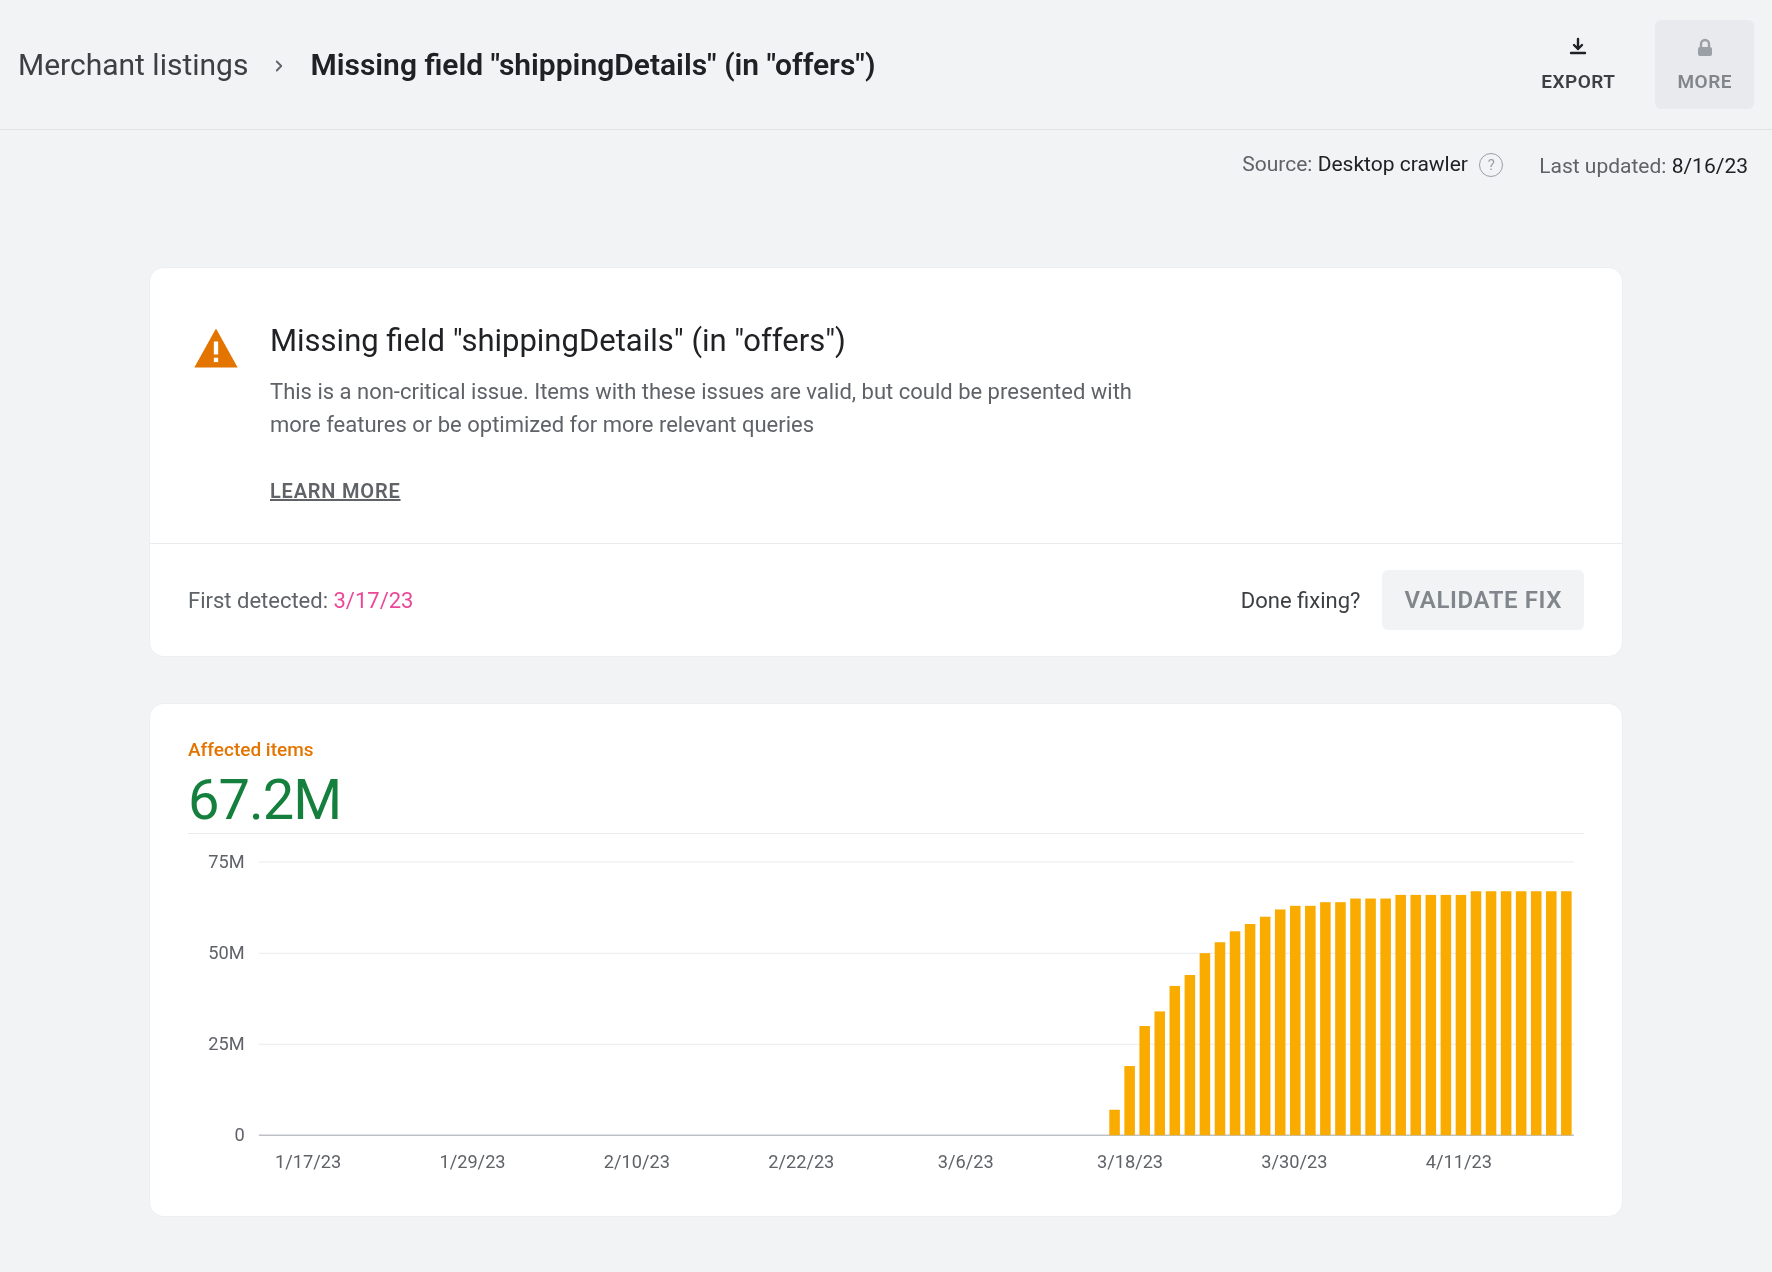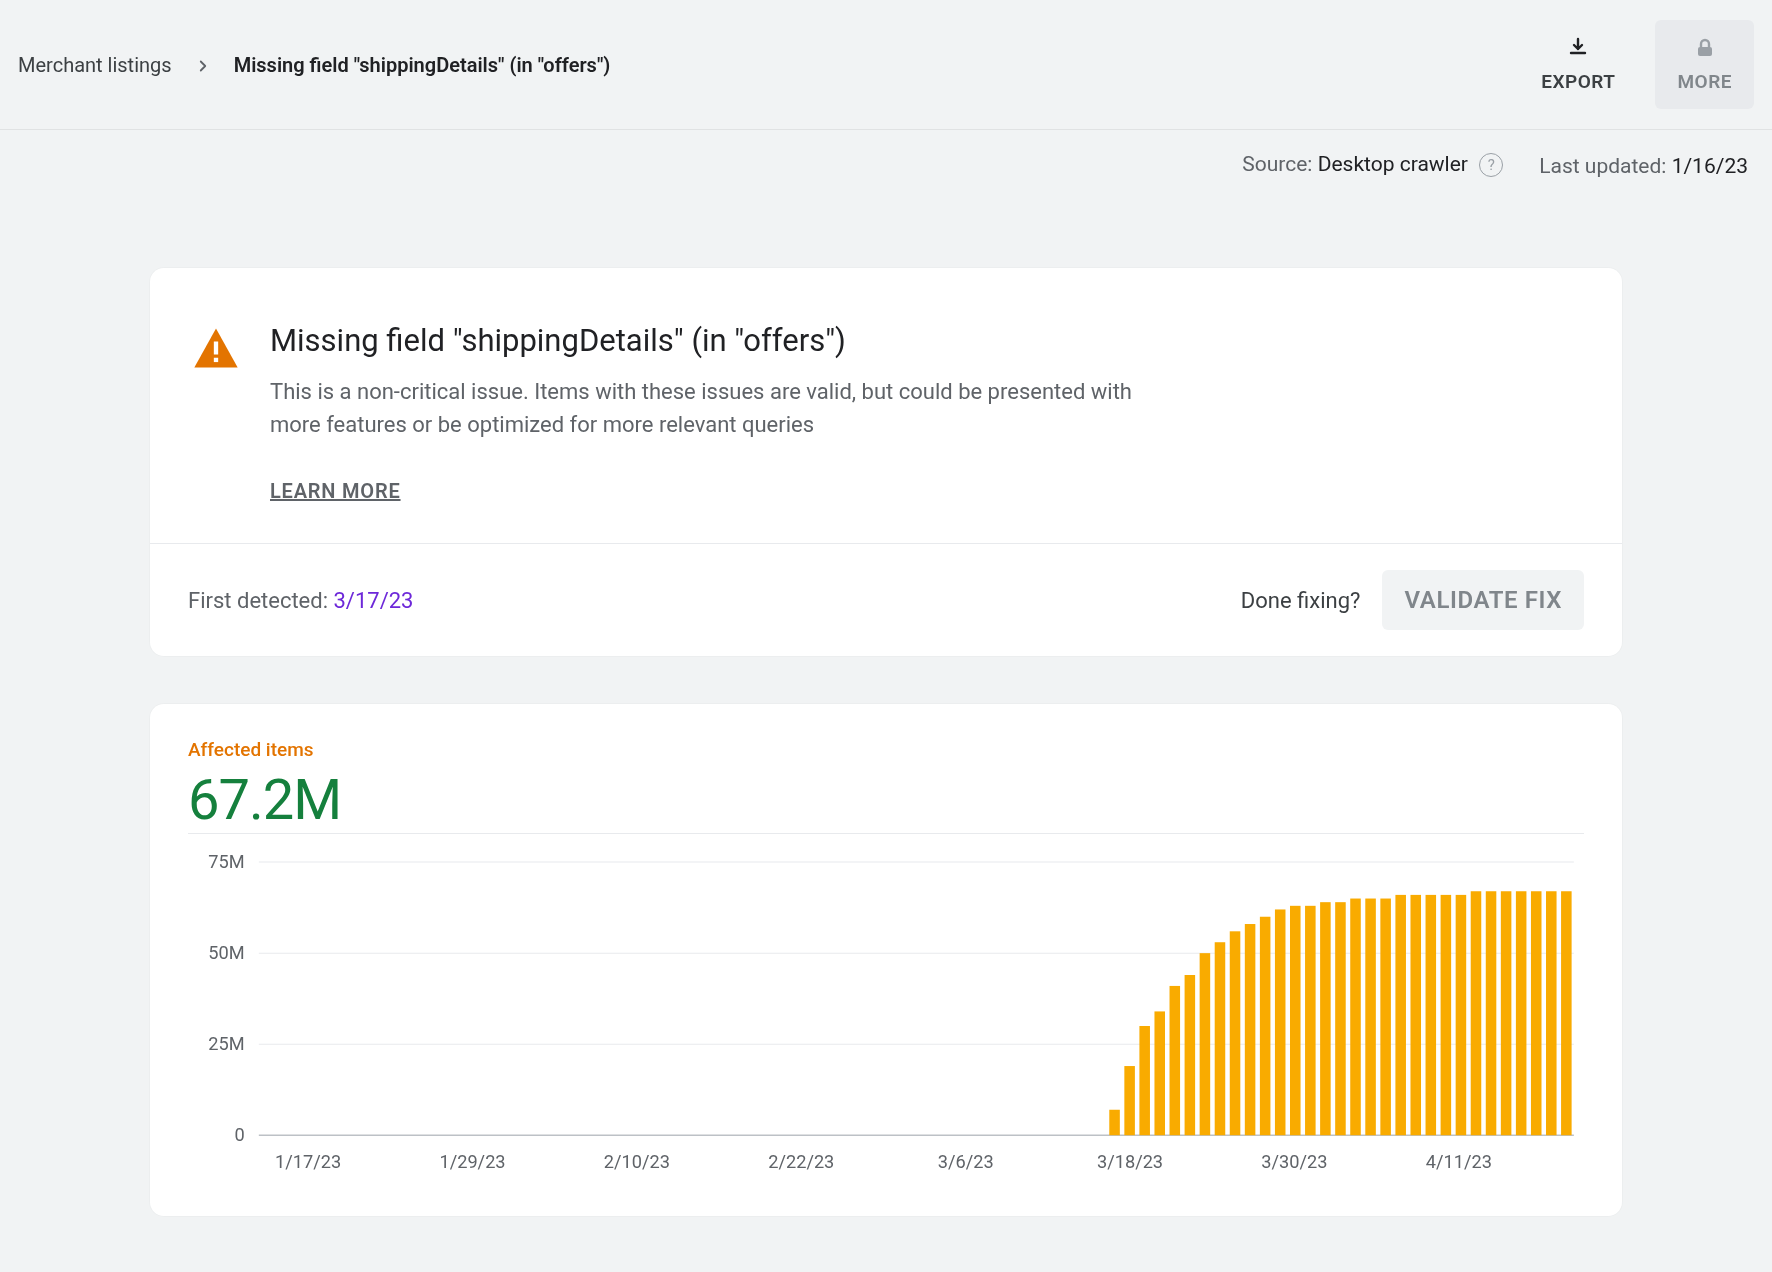--- a/index.html
+++ b/index.html
@@ -16,21 +16,21 @@
     display: flex;
     align-items: center;
     justify-content: space-between;
     padding: 20px 18px 20px 18px;
     border-bottom: 1px solid #e0e2e3;
   }
   .breadcrumb {
     display: flex;
     align-items: center;
     gap: 22px;
-    font-size: 20px;
+    font-size: 30px;
     color: #3c4043;
   }
   .breadcrumb .root { font-weight: 400; color: #3c4043; }
   .breadcrumb .chev { color: #5f6368; position: relative; top:1px; }
   .breadcrumb .current { font-weight: 600; color: #202124; }
   .top-actions { display: flex; align-items: center; gap: 18px; }
   .btn {
     display: inline-flex; align-items: center; gap: 10px;
     font-weight: 600; letter-spacing: .5px; font-size: 19px;
     padding: 16px 22px;
@@ -70,21 +70,21 @@
   .issue-text p { font-size: 22px; color:#5f6368; line-height:1.5; max-width: 900px;}
   .learn-more {
     margin-top: 38px; font-weight: 600; letter-spacing: .8px; color:#5f6368;
     font-size: 20px; cursor:pointer; display:inline-block;text-decoration:underline;
   }
   .issue-footer {
     display:flex; align-items:center; justify-content:space-between;
     padding: 26px 38px;
   }
   .first-detected { font-size:22px; color:#5f6368; }
-  .first-detected .strong{ color:#6d28d9; }
+  .first-detected .strong{ color:#ec4899; }
   .fix-group { display:flex; align-items:center; gap:22px; }
   .done-fixing { font-size:22px; color:#3c4043; }
   .validate-btn {
     background:#f1f3f4; color:#80868b; font-weight:600; letter-spacing:.6px;
     font-size:24px; padding:16px 22px; border-radius:6px;
   }
   
   .chart-card { padding: 34px 38px 40px; }
   .chart-head { border-bottom:1px solid #e8eaed; }
   .chart-head .label { color:#e37400; font-size:19px; font-weight:500; margin-bottom:6px;}
@@ -133,21 +133,21 @@
 </div>
 
 <div class="metabar">
   <span>
     <span>Source:</span>
     <span class="strong">Desktop crawler</span>
     <span class="help-icon">?</span>
   </span>
   <span>
     <span>Last updated:</span>
-    <span class="strong">1/16/23</span>
+    <span class="strong">8/16/23</span>
   </span>
 </div>
 
 <div class="content">
 
   <div class="card">
     <div class="issue-body">
       <span class="issue-icon icon">
         <svg width="52" height="52" viewBox="0 0 24 24">
             <path d="M12 3 L22 21 H2 Z" fill="#e37400"></path>

